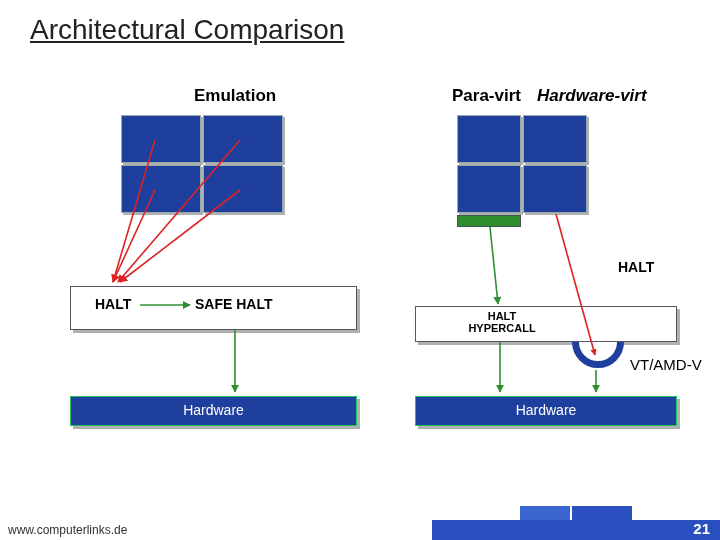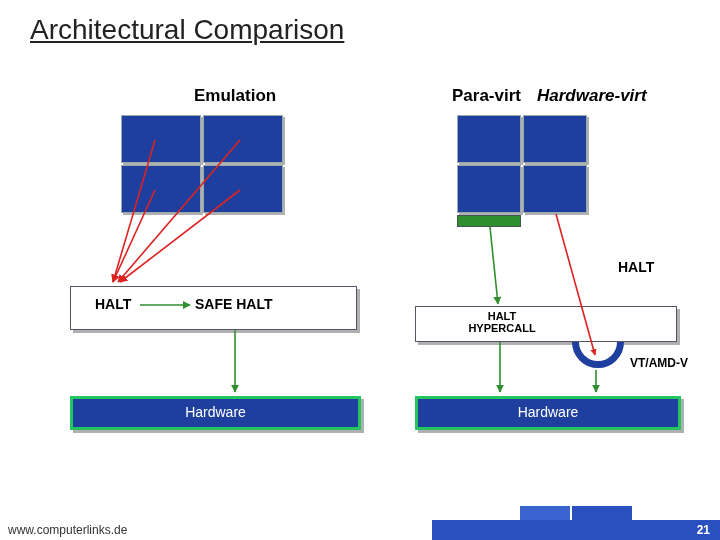--- a/index.html
+++ b/index.html
@@ -58,21 +58,21 @@
   
   .green-strip {
     position: absolute;
     background: #2f8f2f;
     border: 1px solid #455;
   }
   
   .hw-bar {
     position: absolute;
     background: #1f3f9e;
-    border: 3px solid #22c55e;
+    border: 1px solid #22c55e;
     box-shadow: 3px 3px 0 #b0b0b0;
     color: #fff;
     text-align: center;
     font-size: 14px;
     line-height: 26px;
   }
   
   .cutout {
     position: absolute;
     width: 52px;
@@ -84,22 +84,22 @@
     height: 52px;
     border-radius: 50%;
     background: #fff;
     border: 7px solid #1f3f9e;
     box-sizing: border-box;
     position: absolute;
     top: -26px;
   }
   .vt-label {
     position: absolute;
-    font-size: 12px;
-    font-weight: bold;
+    font-size: 15px;
+    font-weight: normal;
     color: #000;
   }
   
   svg.overlay {
     position: absolute;
     left: 0;
     top: 0;
     width: 720px;
     height: 540px;
     pointer-events: none;
@@ -117,21 +117,21 @@
     position: absolute;
     left: 8px;
     bottom: 3px;
     font-size: 12px;
     color: #333;
   }
   .page-num {
     position: absolute;
     right: 10px;
     bottom: 3px;
-    font-size: 12px;
+    font-size: 15px;
     color: #fff;
     font-weight: bold;
   }
   .accent-block {
     position: absolute;
     bottom: 20px;
     height: 14px;
     background: #3a64d0;
   }
 </style>

